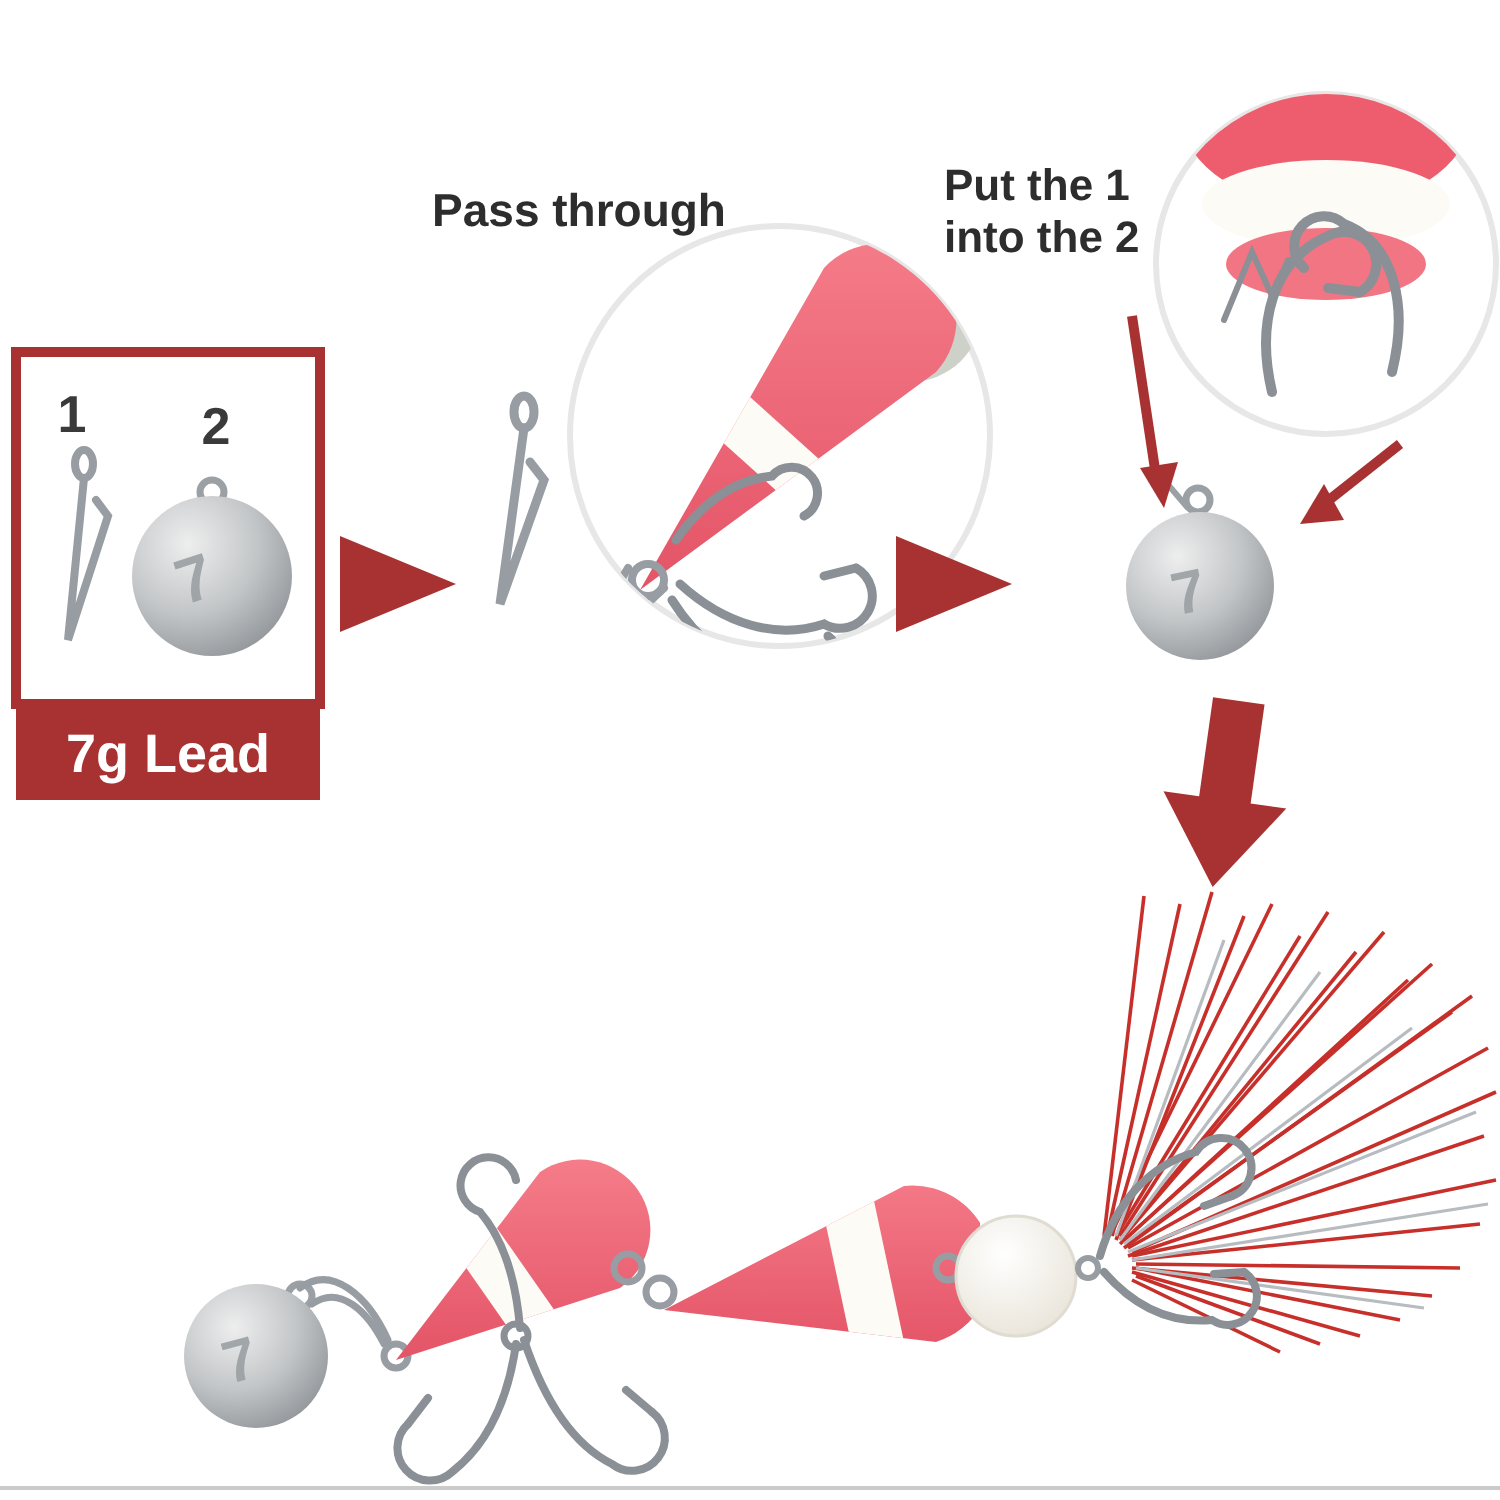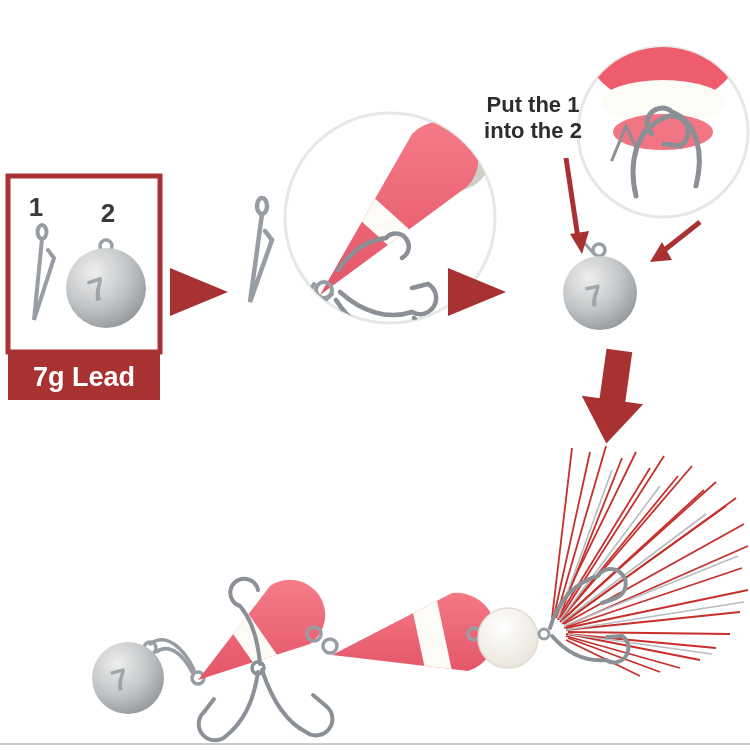--- a/index.html
+++ b/index.html
@@ -6,21 +6,21 @@
   .stage{
     position:relative;width:750px;height:750px;background:#ffffff;
     overflow:hidden;font-family:"Liberation Sans",sans-serif;
   }
   .stage svg{position:absolute;left:0;top:0;}
   .label{
     position:absolute;font-weight:bold;color:#2d2d2d;
     font-family:"Liberation Sans",sans-serif;line-height:1.18;
   }
   .label-pass{left:207px;top:92px;width:165px;font-size:23px;text-align:center;}
-  .label-put{left:472px;top:92px;width:122px;font-size:22px;text-align:center;}
+  .label-put{left:472px;top:80px;width:122px;font-size:22px;text-align:left;}
 </style>
 </head>
 <body>
 
 <div class="stage">
 
 <svg width="750" height="750" viewBox="0 0 750 750">
   <defs>
     <radialGradient id="leadGrad" cx="35%" cy="30%" r="80%">
       <stop offset="0%" stop-color="#eeeeee"></stop>
@@ -216,15 +216,16 @@
       <path d="M550,628 C558,600 576,582 598,576 A15,15 0 1 1 616,598"></path>
       <path d="M616,598 l-14,5"></path>
       <path d="M552,636 C566,652 584,662 606,660 A14,14 0 1 0 622,636"></path>
       <path d="M622,636 l-15,1"></path>
     </g>
   </g>
 
   <rect x="0" y="743" width="750" height="2" fill="#cbcbcb"></rect>
 </svg>
 
+<div class="label label-pass">Pass through</div>
 <div class="label label-put">Put the 1 into the 2</div>
 
 </div>
 
 </body></html>

